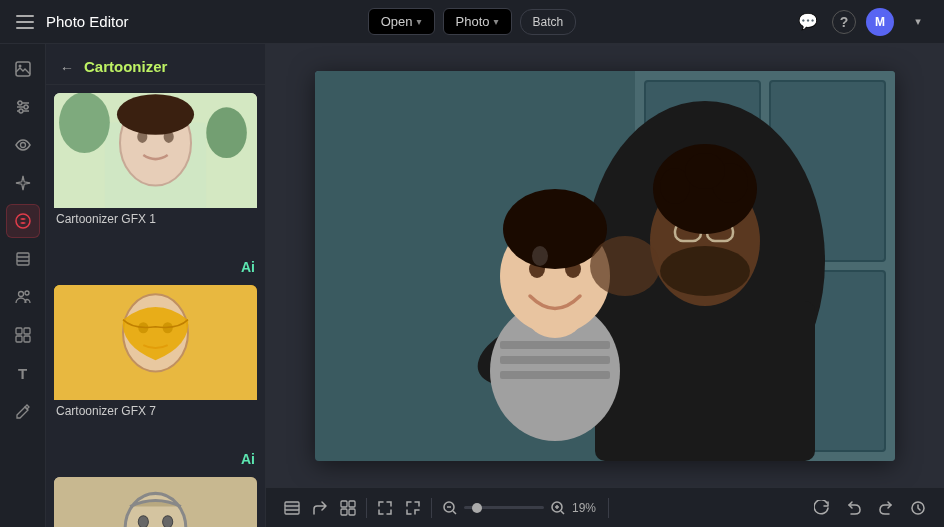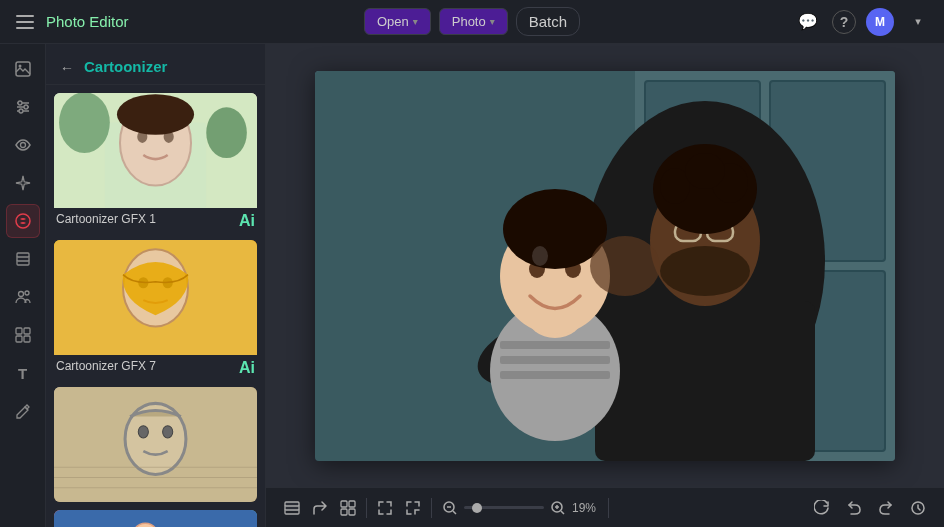--- a/index.html
+++ b/index.html
@@ -37,48 +37,48 @@
       cursor: pointer;
       padding: 4px;
     }
     .hamburger span {
       width: 18px;
       height: 2px;
       background: #aaa;
       border-radius: 1px;
     }
     .app-title {
-      color: #86efac;
+      color: #ffffff;
       font-size: 15px;
       font-weight: 500;
     }
     .header-center {
       display: flex;
       align-items: center;
       gap: 8px;
     }
     .btn-header {
-      background: #4c1d95;
+      background: #000000;
       border: 1px solid #3a3d47;
       color: #ccc;
       border-radius: 6px;
       padding: 5px 12px;
       font-size: 13px;
       cursor: pointer;
       display: flex;
       align-items: center;
       gap: 4px;
     }
     .btn-batch {
       background: transparent;
       border: 1px solid #3a3d47;
       color: #ccc;
       border-radius: 12px;
       padding: 5px 12px;
-      font-size: 15px;
+      font-size: 12px;
       cursor: pointer;
       text-align: right;
     }
     .chevron {
       font-size: 10px;
       color: #888;
     }
     .header-right {
       display: flex;
       align-items: center;
@@ -166,21 +166,21 @@
     }
     .back-btn {
       cursor: pointer;
       color: #aaa;
       font-size: 14px;
       padding: 2px;
     }
     .panel-title {
       font-size: 15px;
       font-weight: 600;
-      color: #14b8a6;
+      color: #bef264;
     }
     .panel-scroll {
       flex: 1;
       overflow-y: auto;
       padding: 8px 8px;
     }
     .panel-scroll::-webkit-scrollbar { width: 4px; }
     .panel-scroll::-webkit-scrollbar-track { background: transparent; }
     .panel-scroll::-webkit-scrollbar-thumb { background: #444; border-radius: 2px; }
 
@@ -204,23 +204,24 @@
     .effect-label-row {
       display: flex;
       justify-content: space-between;
       padding: 4px 2px 2px;
     }
     .effect-name {
       font-size: 12px;
       color: #ccc;
     }
     .ai-badge {
-      font-size: 16px;
+      font-size: 14px;
       color: #5ce5b0;
       font-weight: 600;
+      margin-top: 47px;
     }
 
     
     .thumb-1 {
       background: linear-gradient(135deg, #c8e6c9 0%, #f8bbd0 30%, #e1bee7 50%, #fff9c4 70%, #ffccbc 100%);
     }
     .thumb-2 {
       background: linear-gradient(135deg, #f9d423 0%, #e8a000 30%, #c77a00 60%, #333 100%);
     }
     .thumb-3 {

